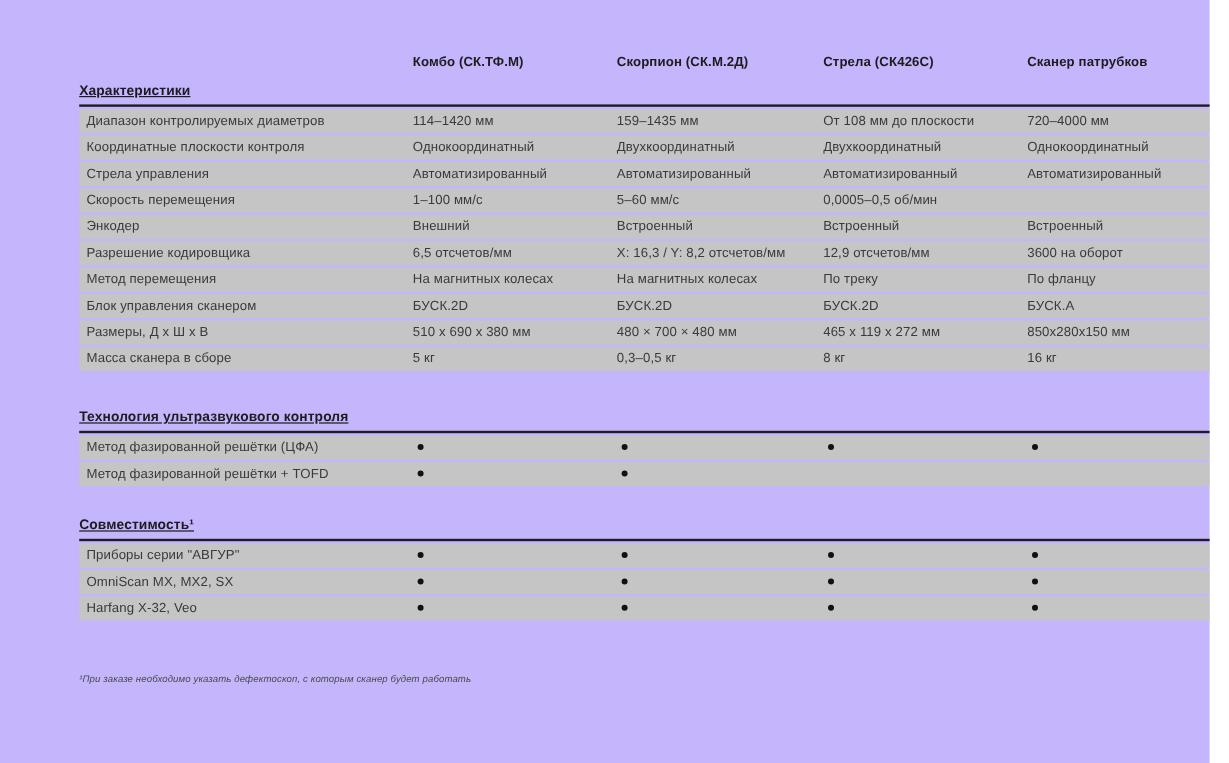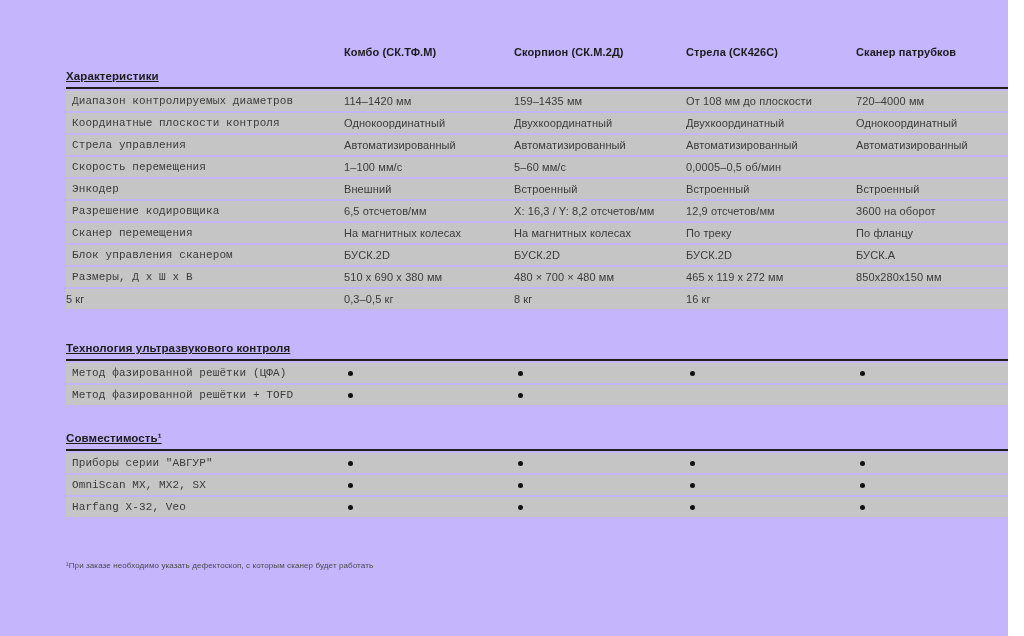--- a/index.html
+++ b/index.html
@@ -56,21 +56,20 @@
     background: #c5c5c5;
     margin-bottom: 2px;
     font-size: 11px;
     color: #3a3a3a;
     letter-spacing: 0.1px;
   }
   .label-cell {
     padding-left: 6px;
     overflow: hidden;
     white-space: nowrap;
-    font-family: Liberation Mono, monospace;
   }
   .value-cell {
     overflow: hidden;
     white-space: nowrap;
   }
   .bullet {
     display: inline-block;
     width: 5px;
     height: 5px;
     border-radius: 50%;
@@ -78,20 +77,21 @@
     margin-left: 4px;
     vertical-align: middle;
     position: relative;
     top: -1px;
   }
   .footnote {
     margin: 44px 0 0 30px;
     font-size: 8px;
     color: #4a4a4a;
     letter-spacing: 0.1px;
+    font-style: italic;
   }
 </style>
 </head>
 <body>
 
 <div class="page">
   <div class="table-wrap">
     <div class="grid-row header-row" id="header-row">
       <div class="head-cell"></div>
     <div class="head-cell">Комбо (СК.ТФ.М)</div>
@@ -138,41 +138,42 @@
             <div class="value-cell">Встроенный</div>
           </div>
           <div class="grid-row row">
             <div class="label-cell">Разрешение кодировщика</div>
             <div class="value-cell">6,5 отсчетов/мм</div>
             <div class="value-cell">X: 16,3 / Y: 8,2 отсчетов/мм</div>
             <div class="value-cell">12,9 отсчетов/мм</div>
             <div class="value-cell">3600 на оборот</div>
           </div>
           <div class="grid-row row">
-            <div class="label-cell">Сканер перемещения</div>
+            <div class="label-cell">Метод перемещения</div>
             <div class="value-cell">На магнитных колесах</div>
             <div class="value-cell">На магнитных колесах</div>
             <div class="value-cell">По треку</div>
             <div class="value-cell">По фланцу</div>
           </div>
           <div class="grid-row row">
             <div class="label-cell">Блок управления сканером</div>
             <div class="value-cell">БУСК.2D</div>
             <div class="value-cell">БУСК.2D</div>
             <div class="value-cell">БУСК.2D</div>
             <div class="value-cell">БУСК.А</div>
           </div>
           <div class="grid-row row">
             <div class="label-cell">Размеры, Д х Ш х В</div>
             <div class="value-cell">510 x 690 x 380 мм</div>
             <div class="value-cell">480 × 700 × 480 мм</div>
             <div class="value-cell">465 x 119 x 272 мм</div>
             <div class="value-cell">850x280x150 мм</div>
           </div>
           <div class="grid-row row">
+            <div class="label-cell">Масса сканера в сборе</div>
             <div class="value-cell">5 кг</div>
             <div class="value-cell">0,3–0,5 кг</div>
             <div class="value-cell">8 кг</div>
             <div class="value-cell">16 кг</div>
           </div>
         </div>
         <div class="section">
           <div class="section-title">Технология ультразвукового контроля</div>
           <div class="section-rule"></div>
           <div class="grid-row row">

